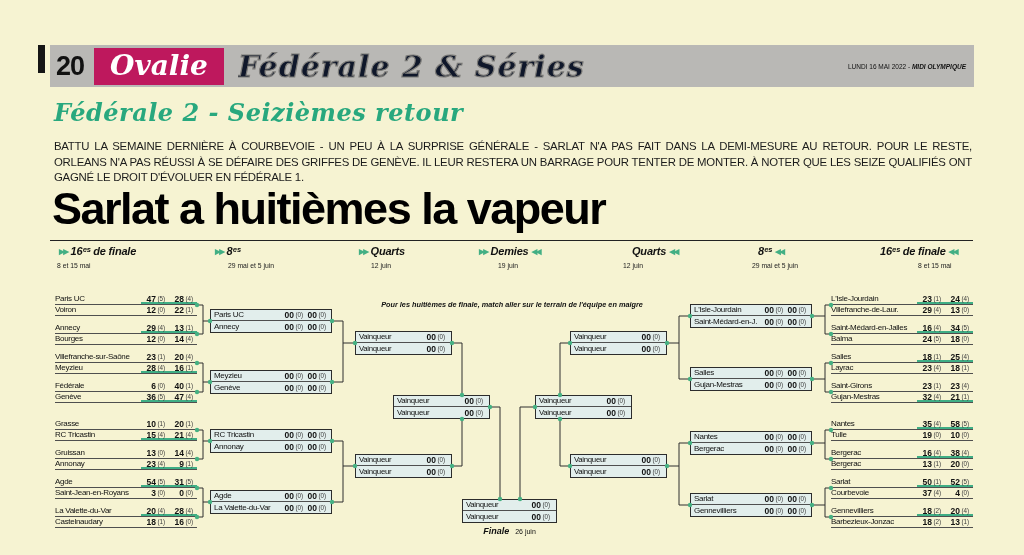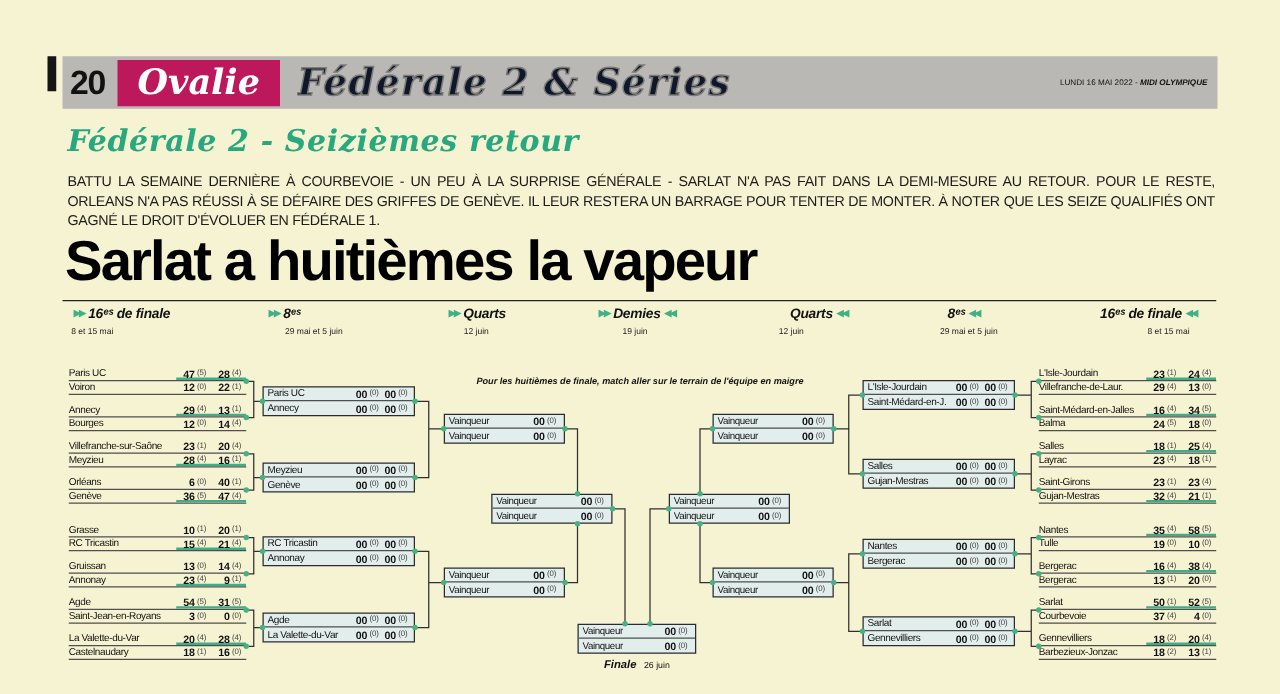--- a/index.html
+++ b/index.html
@@ -130,21 +130,21 @@
       <span class="sg">
         <span class="s">28</span>
         <span class="p">(4)</span>
         <span class="s">16</span>
         <span class="p">(1)</span>
       </span>
     </div>
 </div>
 <div class="m16" style="left:55px;top:381px">
 <div class="r">
-      <span class="tn">Orléans</span>
+      <span class="tn">Fédérale</span>
       <span class="sg">
         <span class="s">6</span>
         <span class="p">(0)</span>
         <span class="s">40</span>
         <span class="p">(1)</span>
       </span>
     </div>
 <div class="r w">
       <span class="tn">Genève</span>
       <span class="sg">

